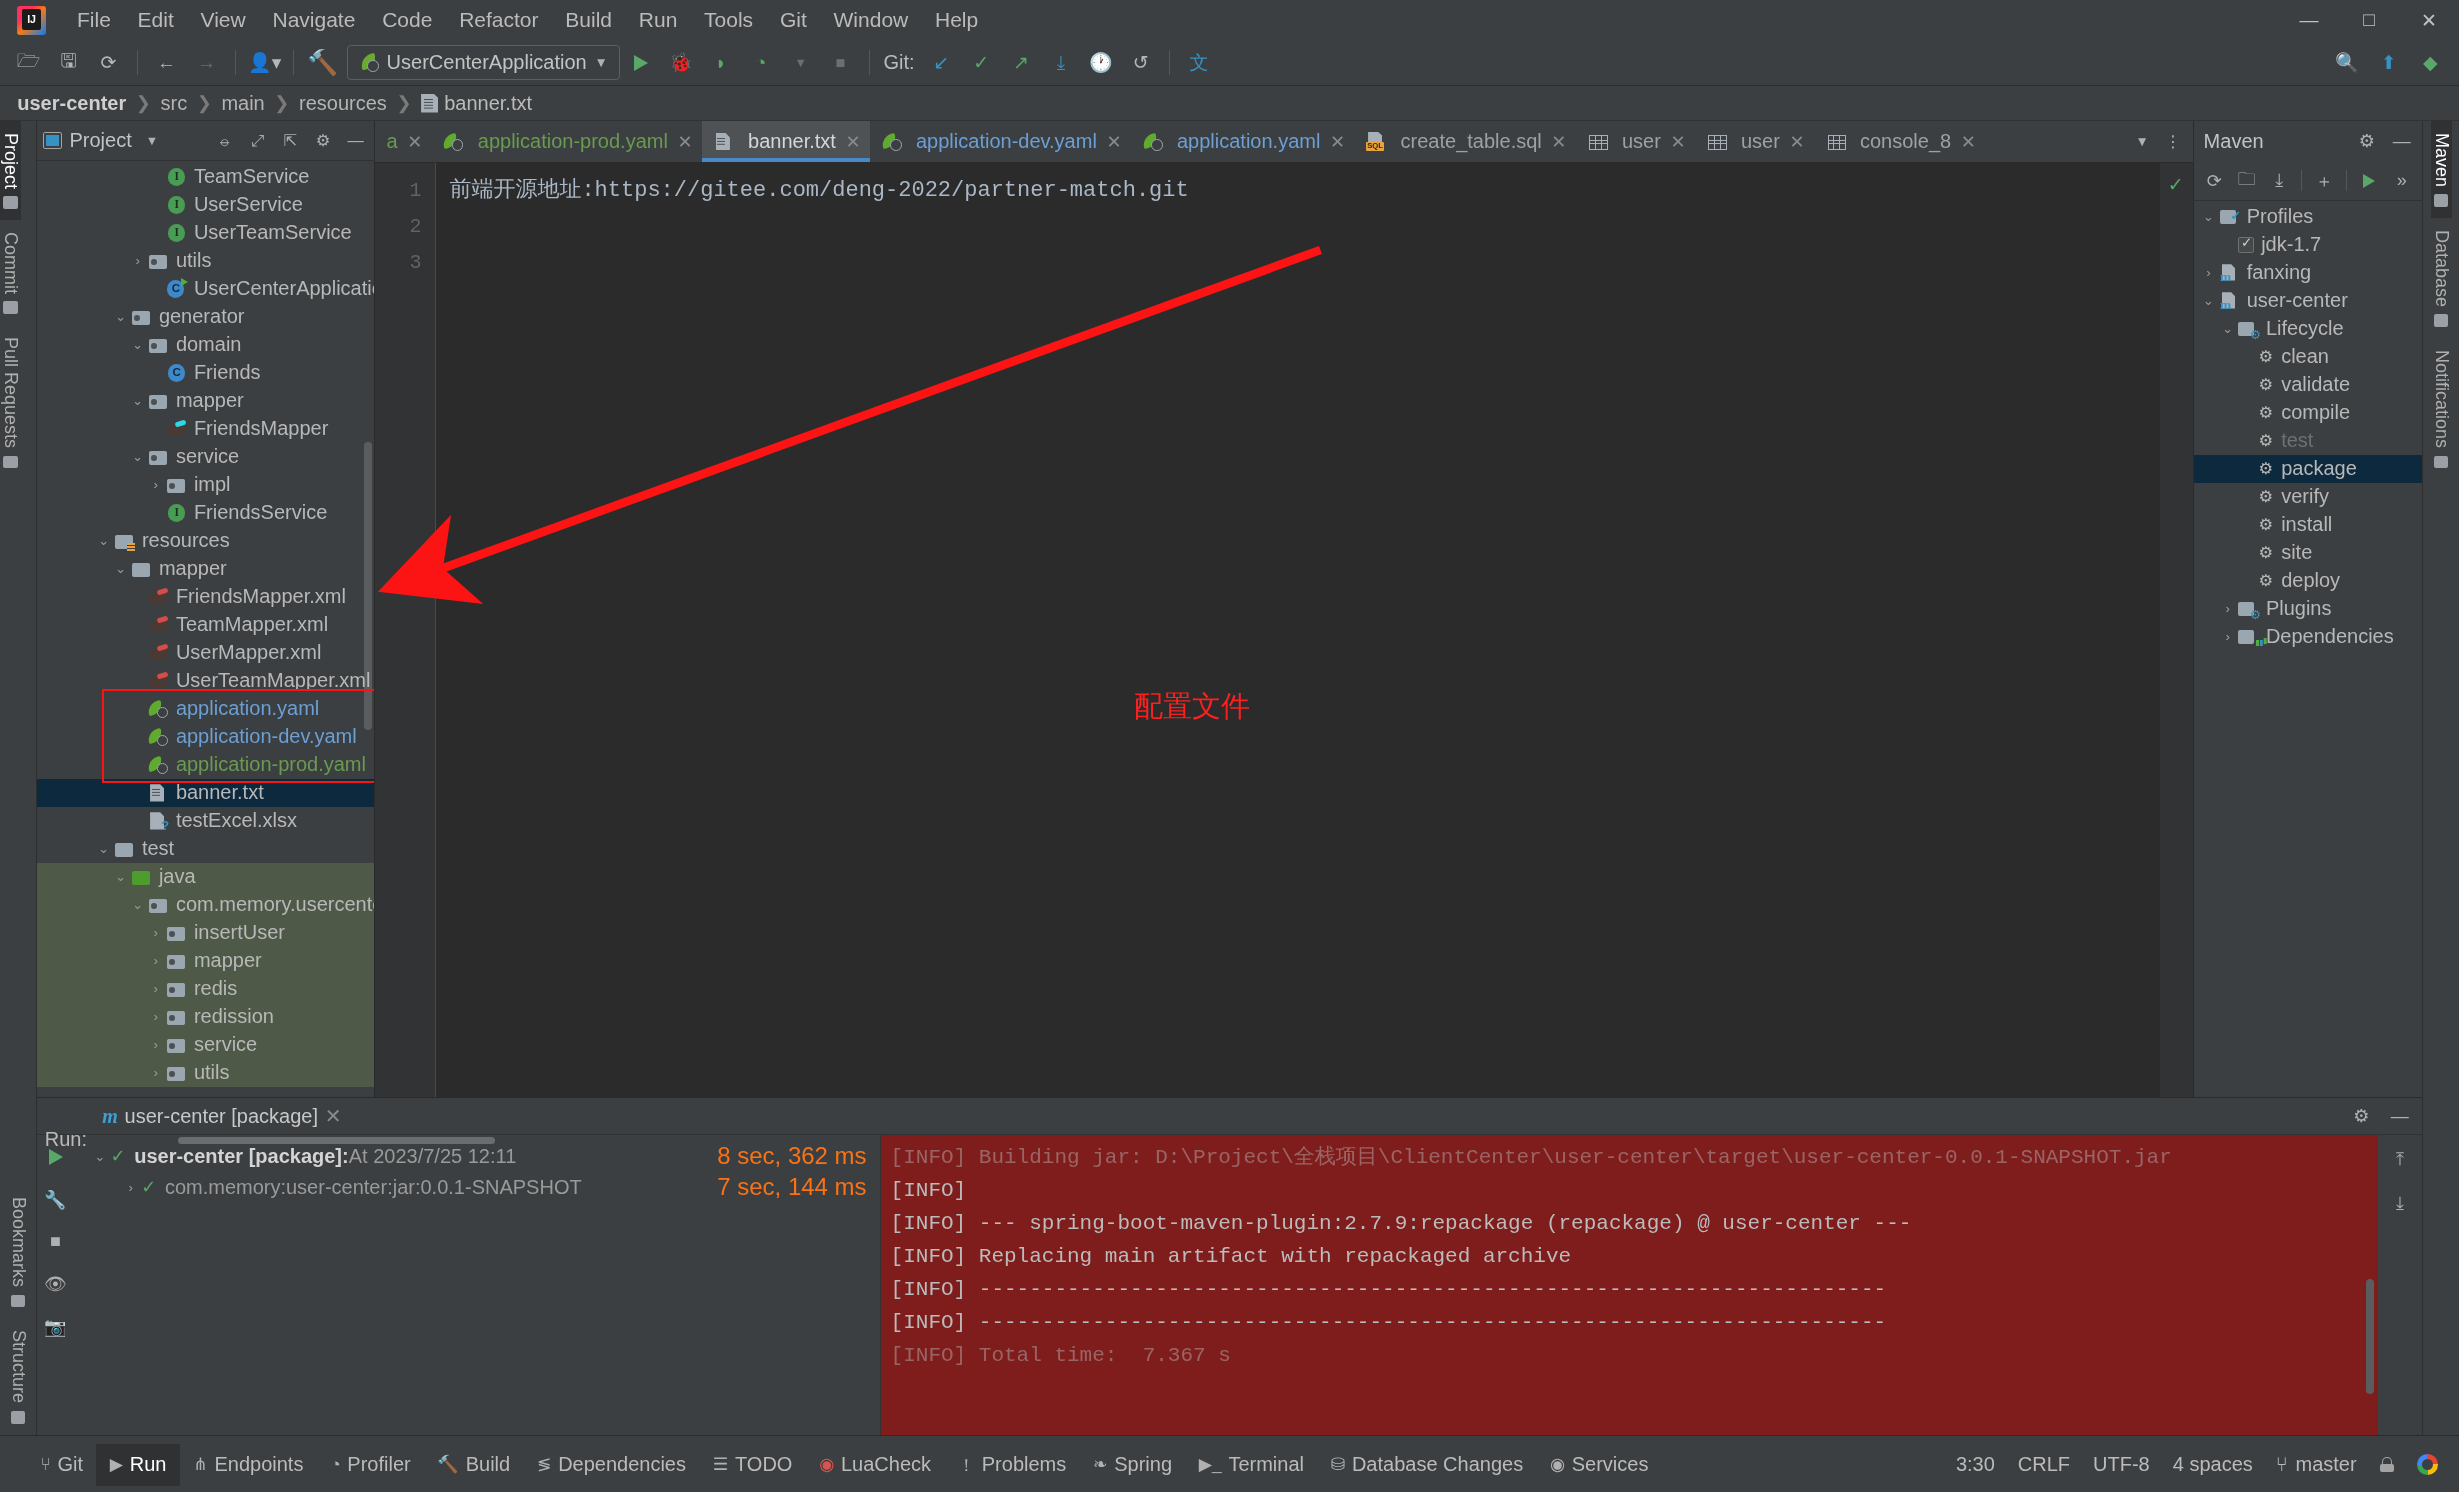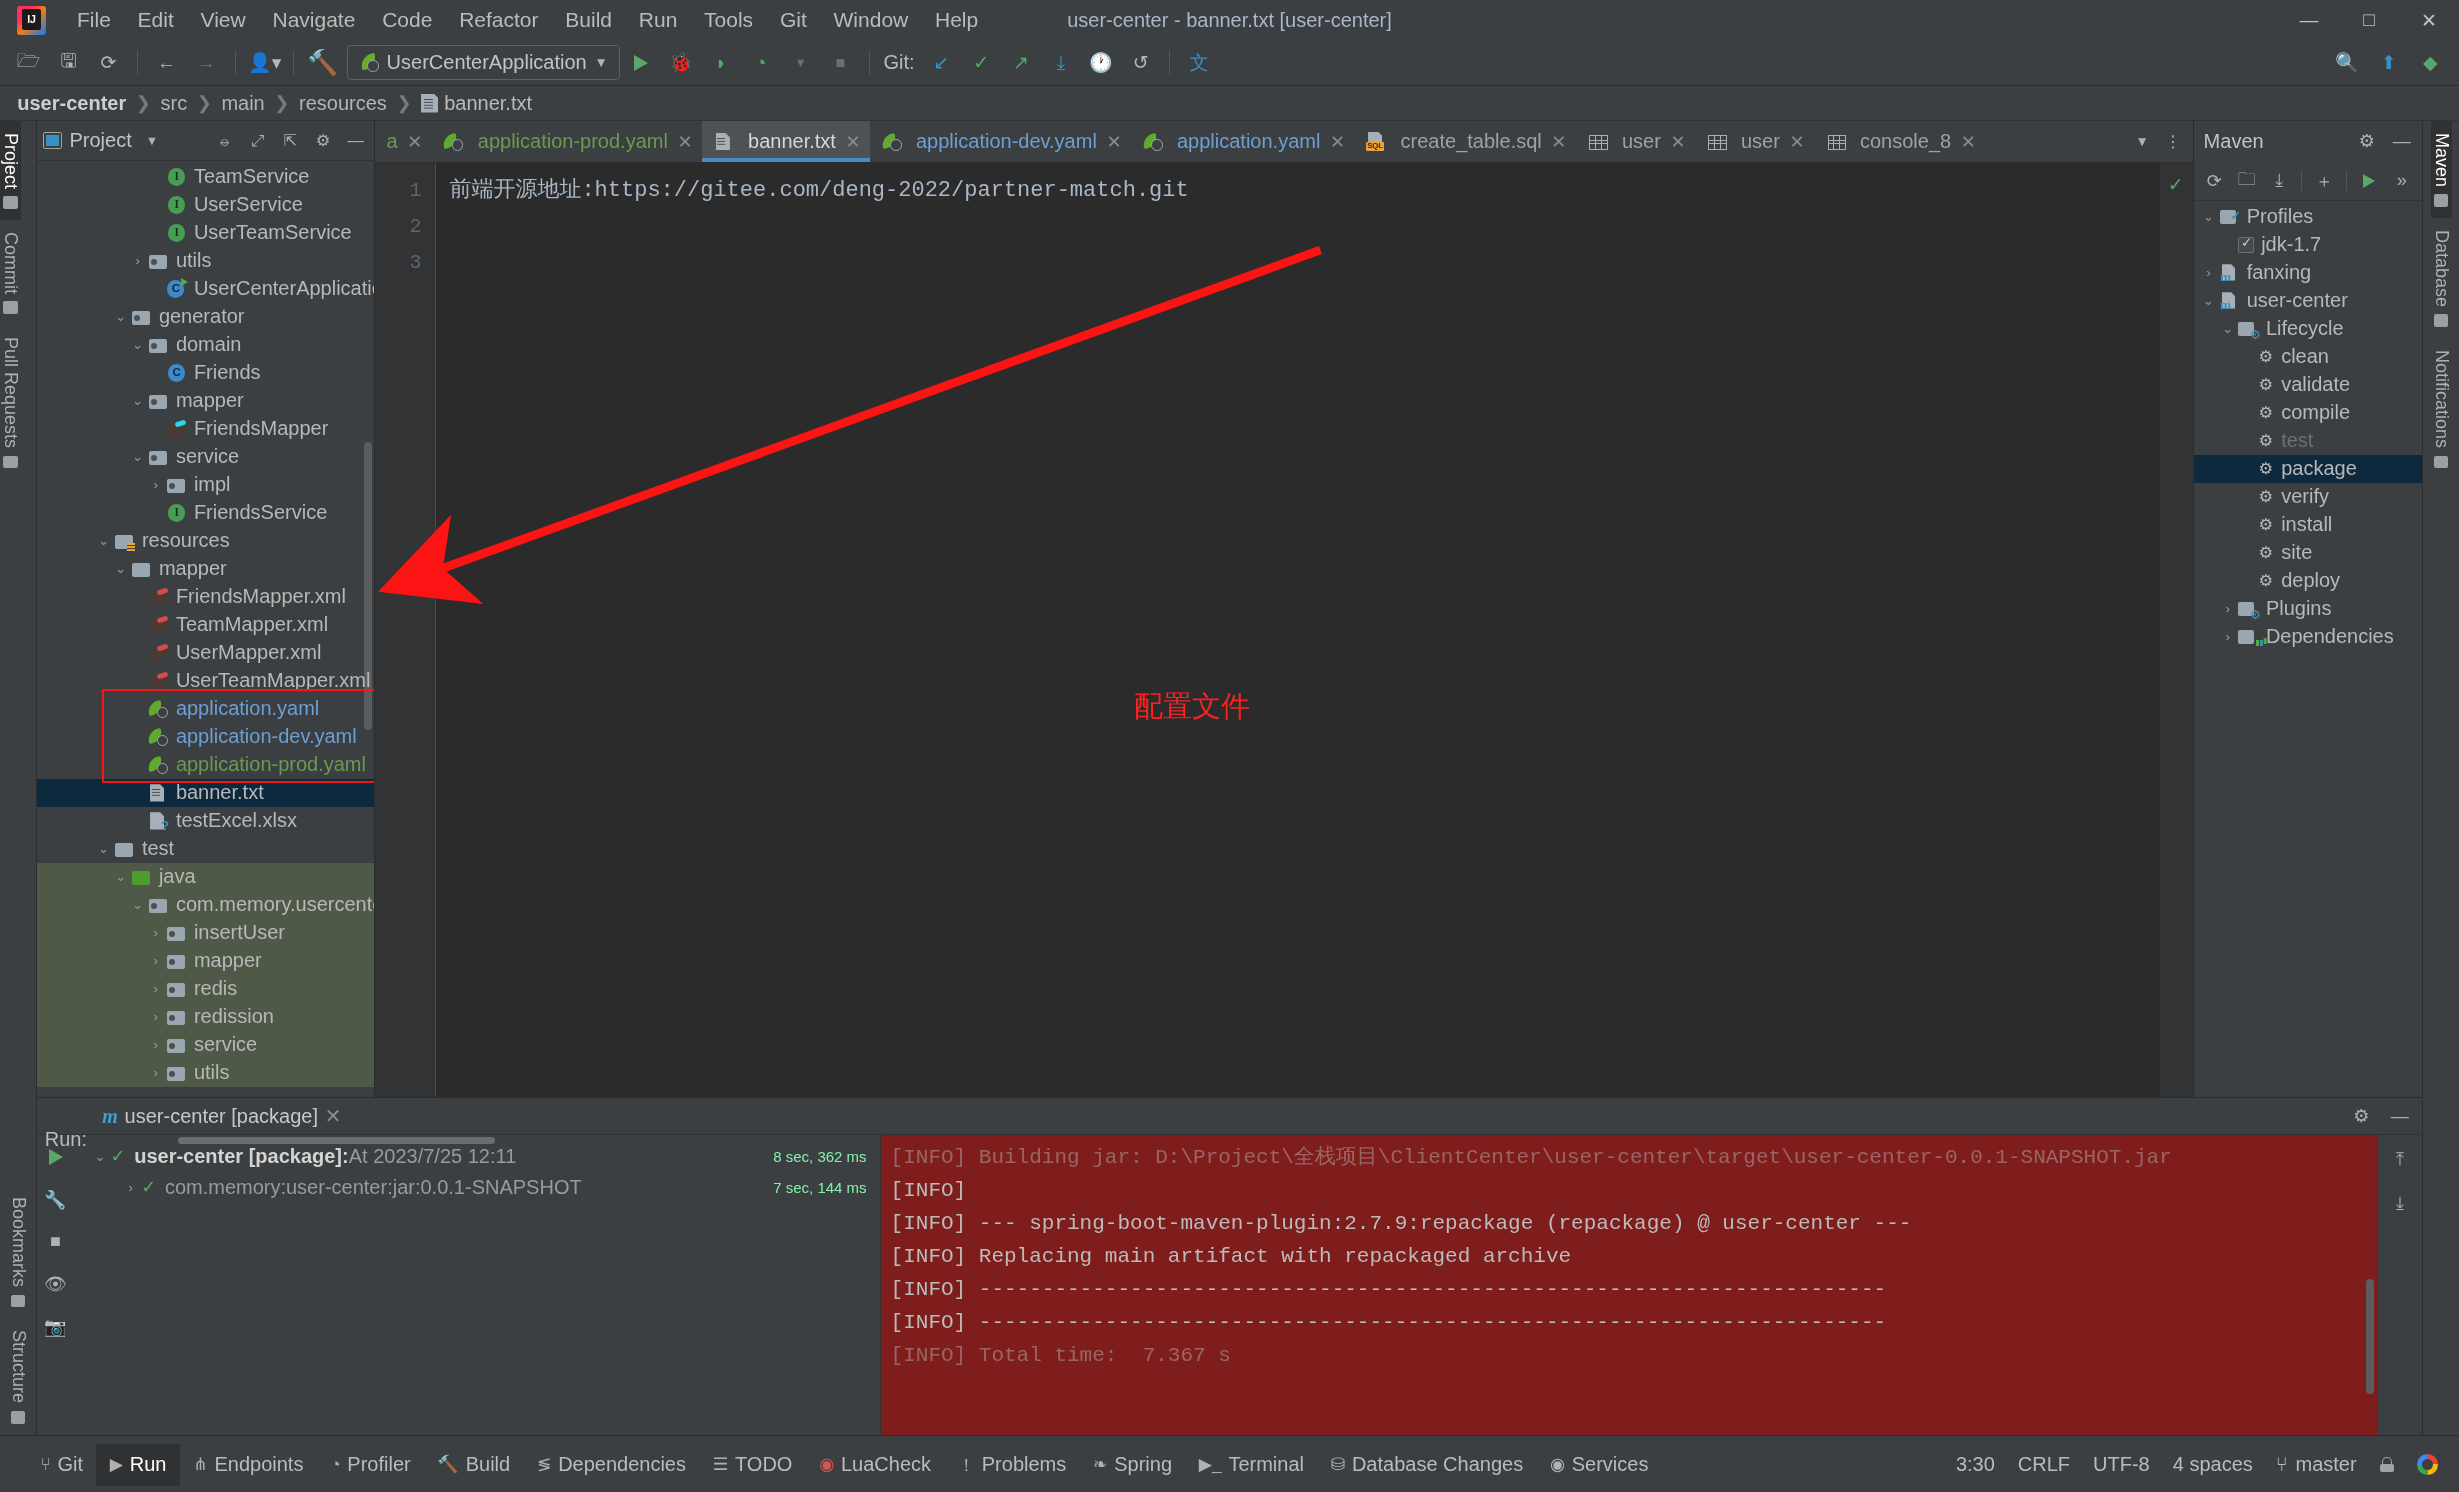--- a/index.html
+++ b/index.html
@@ -352,21 +352,21 @@
   }
   #run-tree{
     width:807px;flex:0 0 807px;padding-top:5.8px;font-size:20px;position:relative;
     border-right:1px solid #323232;
   }
   .rrow{display:flex;align-items:center;height:31px;padding-left:17.3px;white-space:nowrap;}
   .rrow .arrow{color:#9a9a9a;font-size:13.4px;width:19px;}
   .rrow .chk{color:#59a869;margin-right:8.6px;font-size:18px;}
   .rrow .bold{font-weight:bold;color:#d4d4d4;}
   .rrow .muted{color:#9a9a9a;}
-  .rrow .dur{margin-left:auto;color:#86efac;padding-right:13.4px;font-size:15px;}
+  .rrow .dur{margin-left:auto;color:#f97316;padding-right:13.4px;font-size:24px;}
   #run-tree-scroll{
     position:absolute;left:104px;top:1.9px;width:317px;height:6.7px;background:#6a6d6f;border-radius:3.8px;
   }
   #console{
     flex:1;background:#7f1d1d;font-family:"Liberation Mono",monospace;font-size:21px;
     color:#bbbbbb;padding:5.8px 0 0 9.6px;position:relative;overflow:hidden;min-width:0;
   }
   #console .ln{height:33px;line-height:33px;white-space:pre;overflow:hidden;}
   #console .clip{opacity:.45;}
   #console-scroll{
@@ -412,21 +412,20 @@
       <div class="menu-item">Navigate</div>
       <div class="menu-item">Code</div>
       <div class="menu-item">Refactor</div>
       <div class="menu-item">Build</div>
       <div class="menu-item">Run</div>
       <div class="menu-item">Tools</div>
       <div class="menu-item">Git</div>
       <div class="menu-item">Window</div>
       <div class="menu-item">Help</div>
     </div>
-  <div id="win-title">user-center - banner.txt [user-center]</div>
   <div id="win-controls">
     <div class="wc">—</div>
     <div class="wc">□</div>
     <div class="wc close">✕</div>
   </div>
 </div>
 
 <div id="toolbar">
   <div class="tb">🗁</div>
   <div class="tb">🖫</div>

